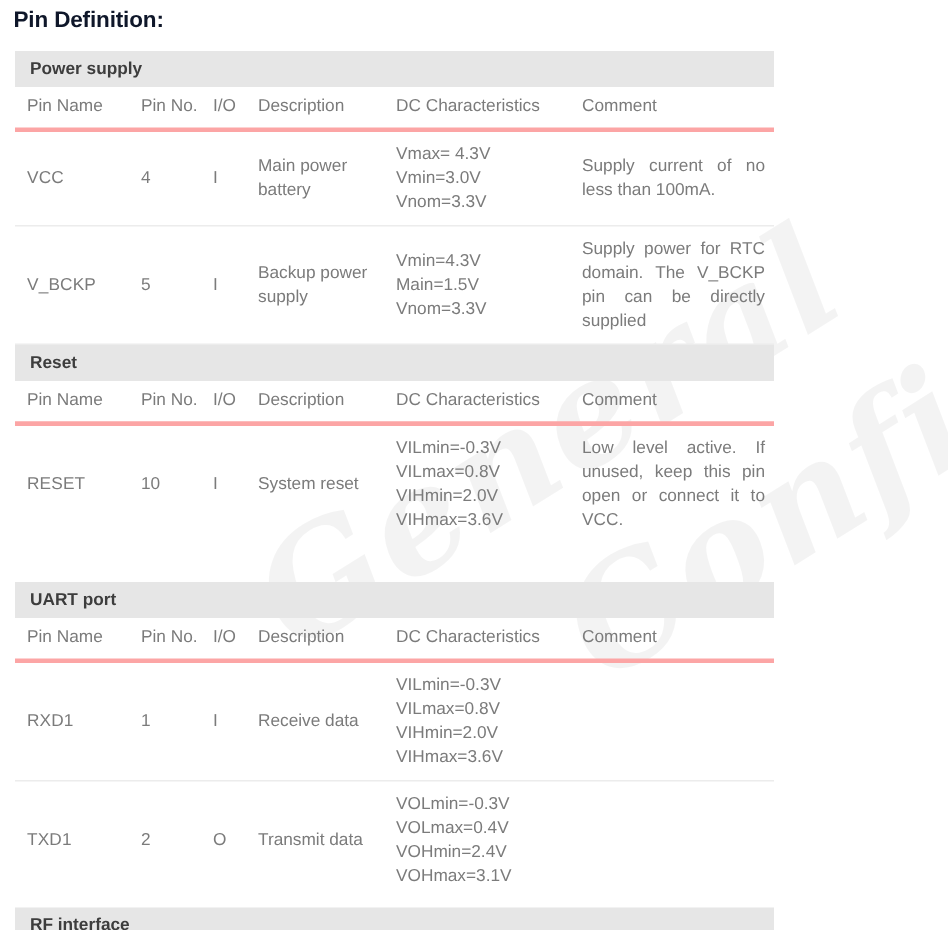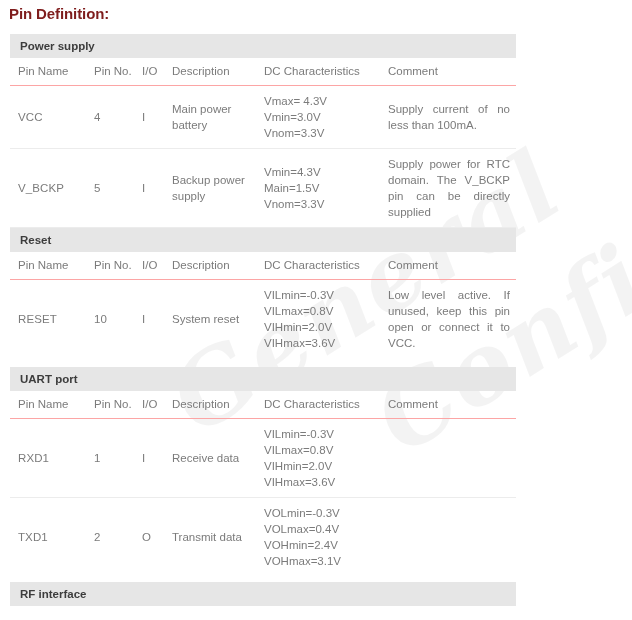--- a/index.html
+++ b/index.html
@@ -56,40 +56,40 @@
   #page {
     position: relative;
     z-index: 2;
     padding: 0;
   }
 
   #doc-title {
     font-family: "Liberation Sans", sans-serif;
     font-size: 15px;
     font-weight: bold;
-    color: #7f1d1d;
+    color: #0f172a;
     margin: 5px 0 0 9px;
     letter-spacing: -0.1px;
   }
 
   .table-wrap {
     margin: 11px 0 0 10px;
     width: 506px;
   }
 
   .section-band {
     background: #e6e6e6;
     height: 24px;
     line-height: 24px;
     font-size: 11.5px;
     font-weight: bold;
     color: #3d3d3d;
     padding-left: 10px;
     box-sizing: border-box;
-    margin-top: 9px;
+    margin-top: 26px;
   }
   .section-band.first { margin-top: 12px; }
 
   table.pin {
     width: 506px;
     border-collapse: collapse;
     table-layout: fixed;
     font-size: 11.5px;
   }
   table.pin col.c-name { width: 76px; }
@@ -97,21 +97,21 @@
   table.pin col.c-io   { width: 30px; }
   table.pin col.c-desc { width: 92px; }
   table.pin col.c-dc   { width: 124px; }
   table.pin col.c-com  { width: 136px; }
 
   table.pin thead th {
     font-weight: normal;
     color: #7b7b7b;
     text-align: left;
     padding: 7px 6px 8px 8px;
-    border-bottom: 1px solid #fca5a5;
+    border-bottom: 3px solid #fca5a5;
     white-space: nowrap;
   }
   table.pin tbody td {
     color: #7b7b7b;
     vertical-align: middle;
     padding: 7px 6px 7px 8px;
     border-bottom: 1px solid #ececec;
     line-height: 16px;
   }
   table.pin tbody tr.no-rule td { border-bottom: none; }

